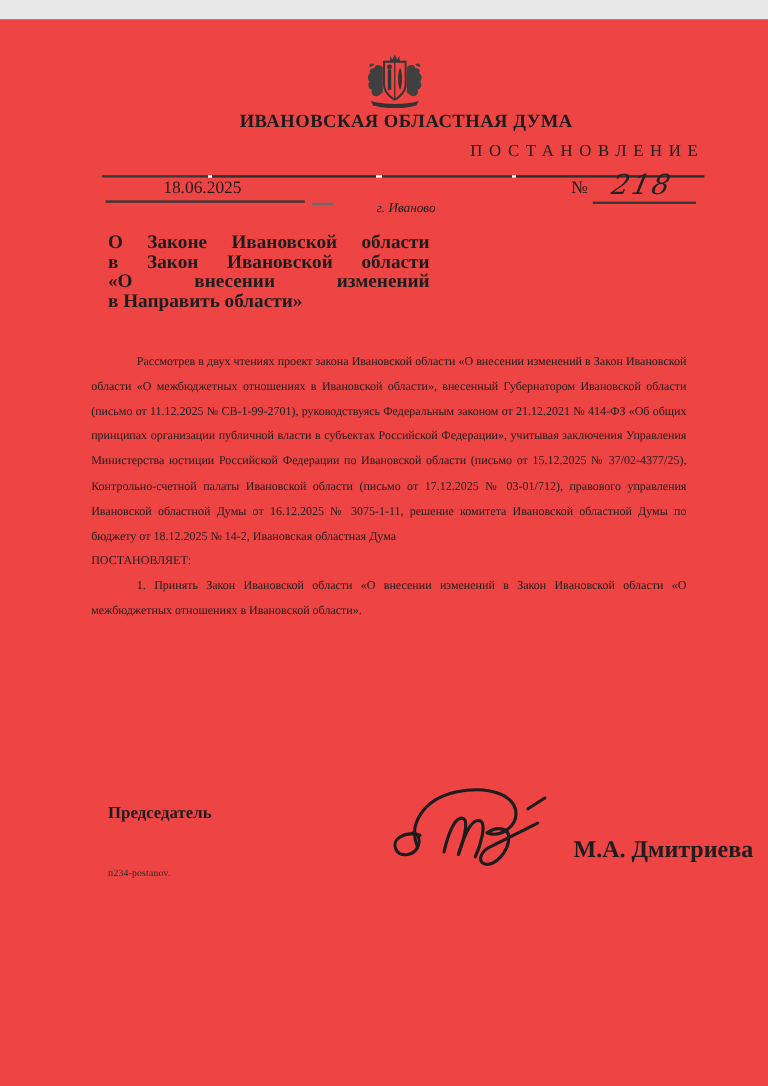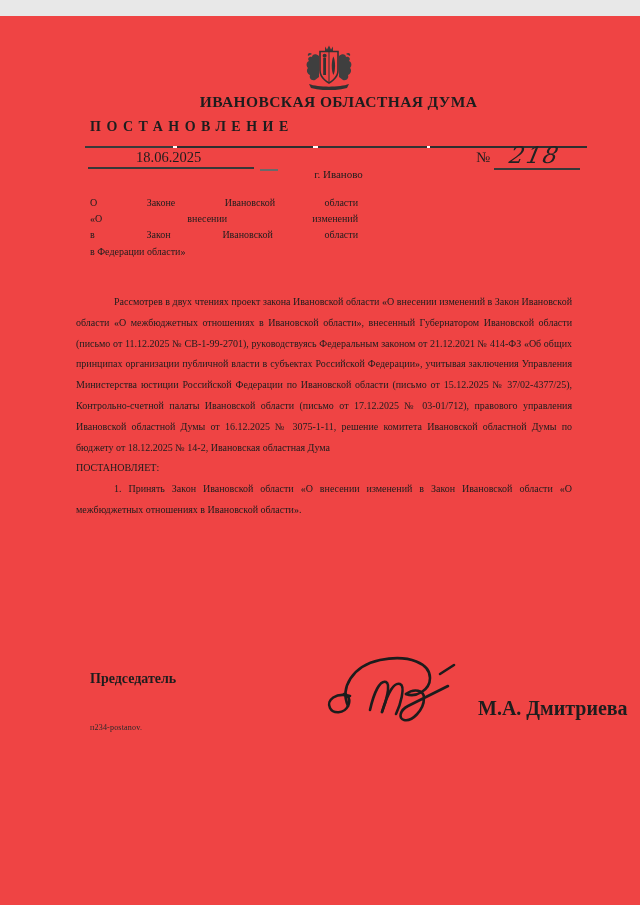--- a/index.html
+++ b/index.html
@@ -12,46 +12,46 @@
     color:#1d1d1d;
     overflow:hidden;
   }
   .emblem{position:absolute;left:300px;top:29px;width:58px;height:45px;}
   .org-name{
     position:absolute;left:90px;right:53px;top:77px;
     text-align:center;font-weight:bold;font-size:15.5px;letter-spacing:.4px;
     white-space:nowrap;
   }
   .doc-type{
-    position:absolute;left:90px;right:40px;top:103px;
-    text-align:left;font-weight:bold;font-size:14px;letter-spacing:5.5px;
+    position:absolute;left:90px;right:53px;top:103px;
+    text-align:right;font-weight:normal;font-size:14px;letter-spacing:5.5px;
     white-space:nowrap;
   }
   .rule-top{
     position:absolute;left:85px;top:130px;width:502px;height:2px;
     background:linear-gradient(90deg,
       #3a3a3a 0 88px,#fff 88px 92px,
       #2e2e2e 92px 228px,#fff 228px 233px,
       #333 233px 342px,#fff 342px 345px,
       #2e2e2e 345px 502px);
   }
   .date-text{position:absolute;left:136px;top:133px;font-size:14.5px;}
   .date-underline{position:absolute;left:88px;top:151px;width:166px;height:2px;background:#383838;}
   .date-underline-dash{position:absolute;left:260px;top:153px;width:18px;height:1.5px;background:#6a6a6a;}
   .num-sign{position:absolute;left:476px;top:133px;font-size:14.5px;}
   .num-value{
     position:absolute;left:510px;top:126px;
     font-family:"DejaVu Serif", serif;font-style:italic;font-size:23px;
     transform:skewX(-12deg);letter-spacing:2px;color:#222;
   }
   .num-underline{position:absolute;left:494px;top:152px;width:86px;height:2px;background:#383838;}
-  .city{position:absolute;left:90px;right:53px;top:152px;text-align:center;font-size:11px;}
+  .city{position:absolute;left:90px;right:53px;top:152px;text-align:center;font-size:11px;font-style:italic;}
   .title-block{
     position:absolute;left:90px;top:179px;width:268px;
-    font-weight:normal;font-size:10px;line-height:16.2px;
+    font-weight:bold;font-size:16px;line-height:16.2px;
   }
   .title-line{text-align:justify;text-align-last:justify;}
   .title-line.last{text-align-last:left;}
   .body-block{
     position:absolute;left:76px;top:276px;width:496px;
     font-size:10px;line-height:20.8px;text-align:justify;
   }
   .para{margin:0;text-indent:38px;}
   .resolves{margin:0;text-indent:0;}
   .sig-position{
@@ -116,23 +116,23 @@
   <div class="date-text">18.06.2025</div>
   <div class="date-underline"></div>
   <div class="date-underline-dash"></div>
   <div class="num-sign">№</div>
   <div class="num-value">218</div>
   <div class="num-underline"></div>
   <div class="city">г. Иваново</div>
 
   <div class="title-block">
     <div class="title-line">О Законе Ивановской области</div>
+    <div class="title-line">в Закон Ивановской области</div>
     <div class="title-line">«О внесении изменений</div>
-    <div class="title-line">в Закон Ивановской области</div>
-    <div class="title-line last">в Федерации области»</div>
+    <div class="title-line last">в Направить области»</div>
   </div>
 
   <div class="body-block">
     <p class="para">Рассмотрев в двух чтениях проект закона Ивановской области «О внесении изменений в Закон Ивановской области «О межбюджетных отношениях в Ивановской области», внесенный Губернатором Ивановской области (письмо от 11.12.2025 № СВ-1-99-2701), руководствуясь Федеральным законом от 21.12.2021 № 414-ФЗ «Об общих принципах организации публичной власти в субъектах Российской Федерации», учитывая заключения Управления Министерства юстиции Российской Федерации по Ивановской области (письмо от 15.12.2025 № 37/02-4377/25), Контрольно-счетной палаты Ивановской области (письмо от 17.12.2025 № 03-01/712), правового управления Ивановской областной Думы от 16.12.2025 № 3075-1-11, решение комитета Ивановской областной Думы по бюджету от 18.12.2025 № 14-2, Ивановская областная Дума</p>
     <p class="resolves">ПОСТАНОВЛЯЕТ:</p>
     <p class="para">1. Принять Закон Ивановской области «О внесении изменений в Закон Ивановской области «О межбюджетных отношениях в Ивановской области».</p>
   </div>
 
   <div class="sig-position">
     <div>Председатель</div>

